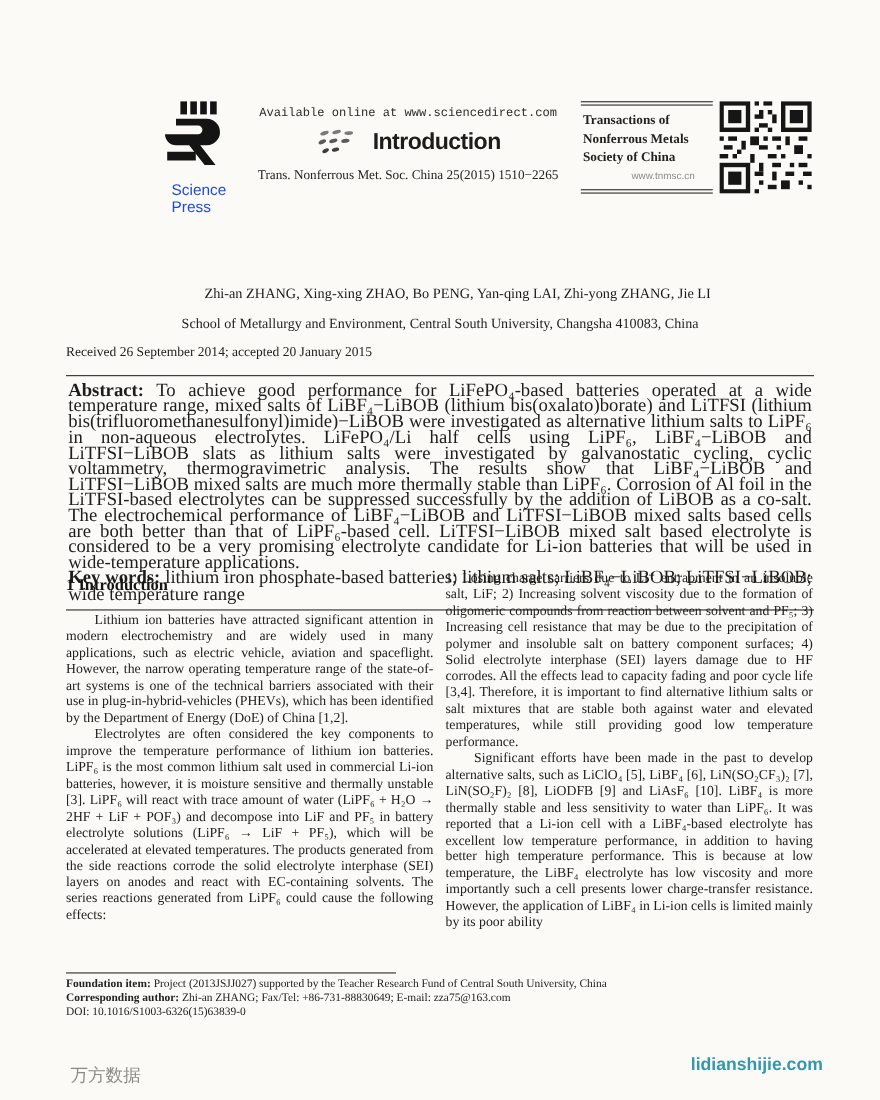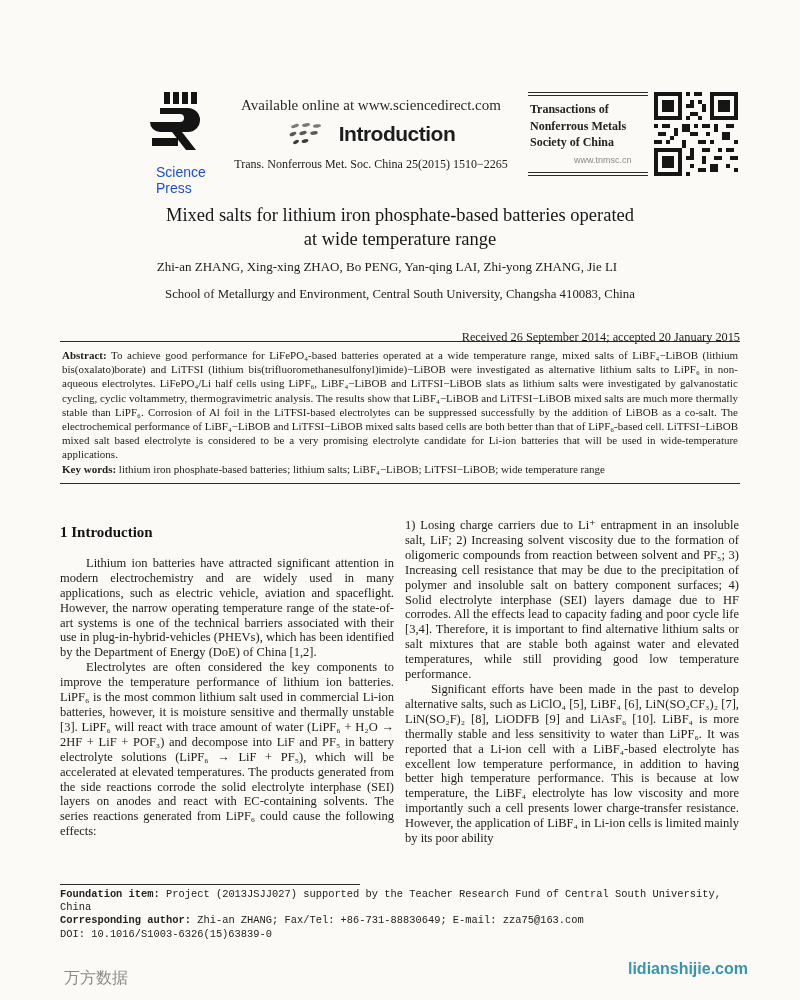--- a/index.html
+++ b/index.html
@@ -14,52 +14,52 @@
     background: #fbfaf7;
     color: #1e1e1e;
     overflow: hidden;
   }
   
   .elsevier-block { position: absolute; left: 60px; top: 93px; width: 88px; text-align: center; }
   .elsevier-name { font-size: 14px; letter-spacing: 0.5px; color: #222; margin-top: 2px; }
   .sp-block { position: absolute; left: 150px; top: 92px; width: 68px; text-align: left; }
   .sp-name { font-family: "Liberation Sans", sans-serif; font-size: 14px; color: #1d4ed8; line-height: 16px; margin-top: 14px; padding-left: 6px; }
   .center-head { position: absolute; left: 218px; top: 97px; width: 306px; text-align: center; }
-  .avail-online { font-family: Liberation Serif, serif; font-size: 15px; color: #2b2b2b; }
+  .avail-online { font-family: Liberation Mono, monospace; font-size: 11px; color: #2b2b2b; }
   .sd-row { margin-top: 7px; display: flex; align-items: center; justify-content: center; gap: 6px; }
   .sd-logo-text { font-family: "Liberation Sans", sans-serif; font-weight: bold; font-size: 21px; color: #1c1c1c; letter-spacing: -0.5px; }
   .journal-ref { margin-top: 10px; font-size: 12px; color: #222; white-space: nowrap; }
   .society-box {
     position: absolute; left: 528px; top: 92px; width: 120px; height: 84px;
     border-top: 4px double #2a2a2a; border-bottom: 4px double #2a2a2a;
     padding: 5px 2px 2px 2px;
   }
   .society-name { font-weight: bold; font-size: 12px; line-height: 16.5px; color: #222; }
   .society-url { font-family: "Liberation Sans", sans-serif; font-size: 9px; color: #8a8a86; margin-top: 4px; margin-left: 44px; }
   .qr { position: absolute; left: 654px; top: 92px; width: 84px; height: 84px; }
   
   .title { position: absolute; left: 70px; top: 203px; width: 660px; text-align: center; font-size: 18.5px; line-height: 24px; color: #161616; }
-  .authors { position: absolute; left: 47px; top: 259px; width: 680px; text-align: center; font-size: 13px; color: #1a1a1a; }
+  .authors { position: absolute; left: 76px; top: 259px; width: 680px; text-align: center; font-size: 13px; color: #1a1a1a; }
   .affiliation { position: absolute; left: 60px; top: 287px; width: 680px; text-align: center; font-size: 12.8px; }
-  .received { position: absolute; left: 60px; top: 330px; width: 680px; text-align: right; font-size: 12.3px; }
+  .received { position: absolute; left: 60px; top: 313px; width: 680px; text-align: left; font-size: 12.3px; }
   
   .abstract-block {
     position: absolute; left: 60px; top: 341px; width: 680px;
     border-top: 1.4px solid #2a2a2a; border-bottom: 1.4px solid #2a2a2a;
     padding: 6px 2px 7px 2px;
   }
-  .abstract-text, .keywords-line { font-size: 11px; line-height: 14.2px; text-align: justify; color: #1d1d1d; }
+  .abstract-text, .keywords-line { font-size: 17px; line-height: 14.2px; text-align: justify; color: #1d1d1d; }
   .lbl { font-weight: bold; }
   
   .columns { position: absolute; left: 60px; top: 518px; width: 680px; display: flex; gap: 11px; }
   .col { width: 334px; font-size: 12.5px; line-height: 14.9px; text-align: justify; color: #1c1c1c; }
   .intro-heading { font-size: 15px; font-weight: bold; margin: 7px 0 16px 0; color: #141414; }
   .col p.indent { text-indent: 26px; }
   
-  .footnote { position: absolute; left: 60px; top: 884px; width: 680px; font-family: Liberation Mono, monospace; }
+  .footnote { position: absolute; left: 60px; top: 884px; width: 680px; }
   .footnote .rule { width: 300px; border-top: 1.2px solid #2a2a2a; margin-bottom: 3px; }
   .fn-line { font-size: 10.4px; line-height: 13.2px; color: #222; }
   
   .watermark { position: absolute; left: 64px; top: 968px; font-size: 16px; color: #8b8b88; font-family: "Liberation Sans", sans-serif; }
   .site-link { position: absolute; right: 52px; top: 960px; font-size: 16px; font-family: "Liberation Sans", sans-serif; font-weight: bold; color: #3397ad; }
   svg { display: block; }
 </style>
 </head>
 <body>
 
@@ -168,24 +168,20 @@
         <rect x="36" y="72" width="4" height="4"></rect>
           <rect x="44" y="76" width="8" height="4"></rect>
           <rect x="56" y="72" width="8" height="8"></rect>
         <rect x="72" y="72" width="4" height="4"></rect>
           <rect x="80" y="76" width="4" height="4"></rect>
           <rect x="32" y="80" width="4" height="4"></rect>
       </g>
     </svg>
   </div>
 
-  <div class="title">
-    <div>Mixed salts for lithium iron phosphate-based batteries operated</div>
-    <div>at wide temperature range</div>
-  </div>
   <div class="authors">Zhi-an ZHANG, Xing-xing ZHAO, Bo PENG, Yan-qing LAI, Zhi-yong ZHANG, Jie LI</div>
   <div class="affiliation">School of Metallurgy and Environment, Central South University, Changsha 410083, China</div>
   <div class="received">Received 26 September 2014; accepted 20 January 2015</div>
 
   <div class="abstract-block">
     <p class="abstract-text"><span class="lbl">Abstract:</span> <span>To achieve good performance for LiFePO₄-based batteries operated at a wide temperature range, mixed salts of LiBF₄−LiBOB (lithium bis(oxalato)borate) and LiTFSI (lithium bis(trifluoromethanesulfonyl)imide)−LiBOB were investigated as alternative lithium salts to LiPF₆ in non-aqueous electrolytes. LiFePO₄/Li half cells using LiPF₆, LiBF₄−LiBOB and LiTFSI−LiBOB slats as lithium salts were investigated by galvanostatic cycling, cyclic voltammetry, thermogravimetric analysis. The results show that LiBF₄−LiBOB and LiTFSI−LiBOB mixed salts are much more thermally stable than LiPF₆. Corrosion of Al foil in the LiTFSI-based electrolytes can be suppressed successfully by the addition of LiBOB as a co-salt. The electrochemical performance of LiBF₄−LiBOB and LiTFSI−LiBOB mixed salts based cells are both better than that of LiPF₆-based cell. LiTFSI−LiBOB mixed salt based electrolyte is considered to be a very promising electrolyte candidate for Li-ion batteries that will be used in wide-temperature applications.</span></p>
     <p class="keywords-line"><span class="lbl">Key words:</span> <span>lithium iron phosphate-based batteries; lithium salts; LiBF₄−LiBOB; LiTFSI−LiBOB; wide temperature range</span></p>
   </div>
 
   <div class="columns">

